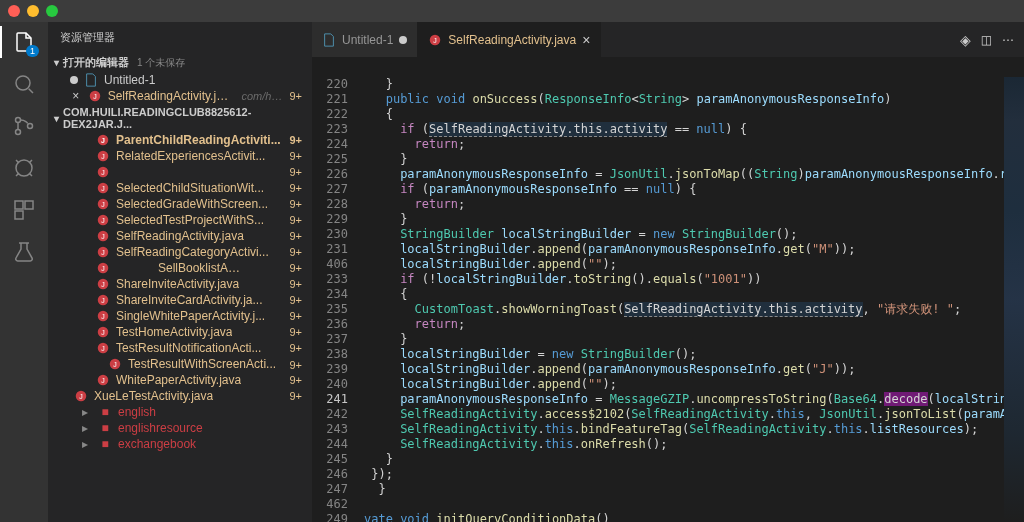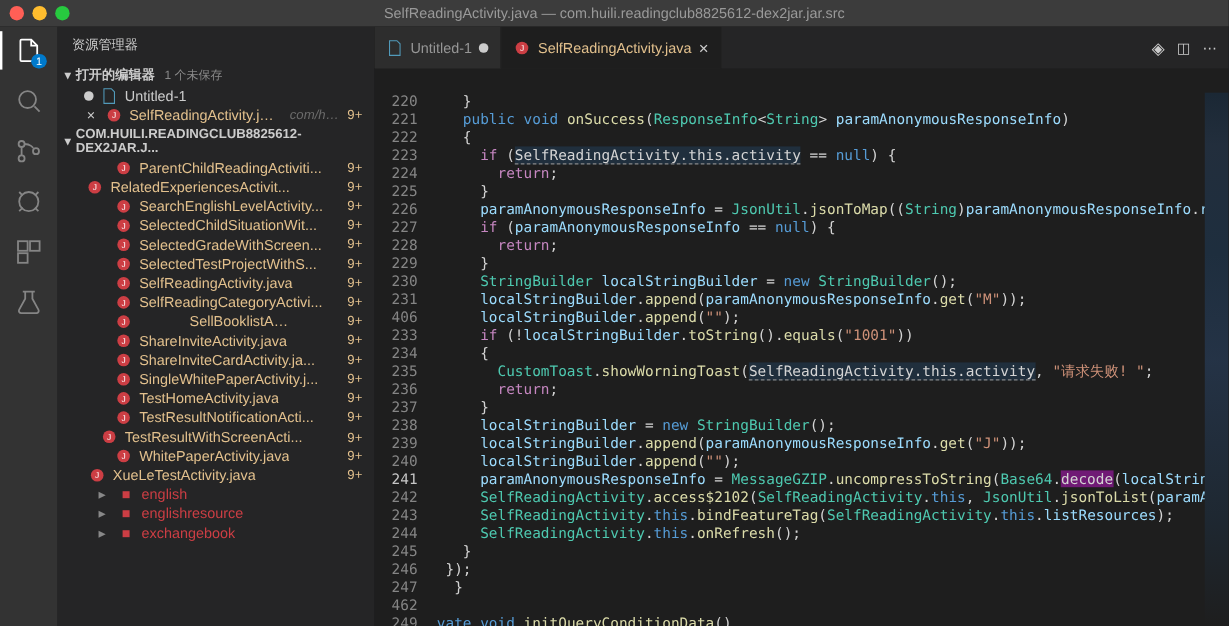--- a/index.html
+++ b/index.html
@@ -108,21 +108,20 @@
 </style>
 </head>
 <body>
 
 <div class="titlebar">
   <div class="traffic">
     <span class="tl-close"></span>
     <span class="tl-min"></span>
     <span class="tl-max"></span>
   </div>
-  <div class="titlebar-title">SelfReadingActivity.java — com.huili.readingclub8825612-dex2jar.jar.src</div>
 </div>
 
 <div class="main">
   <div class="activitybar">
     <div class="aicon active">
       <svg viewBox="0 0 24 24" fill="none" stroke="currentColor" stroke-width="1.5">
           <path d="M14 3H6a1 1 0 0 0-1 1v16a1 1 0 0 0 1 1h12a1 1 0 0 0 1-1V8l-5-5z"></path>
           <path d="M14 3v5h5"></path>
         </svg>
       <span class="badge">1</span>
@@ -189,48 +188,47 @@
           <span class="fname">SelfReadingActivity.java</span>
           <span class="fhint">com/huili</span>
           <span class="gitbadge">9+</span>
         </div>
       </div>
     <div class="section-header">
       <span class="chev">▾</span>
       <span style="overflow:hidden;text-overflow:ellipsis;">COM.HUILI.READINGCLUB8825612-DEX2JAR.J...</span>
     </div>
     <div id="project-tree" style="flex:1;overflow:hidden;">
-        <div class="file-row tree-row modified" style="padding-left: 48px;">
+        <div class="file-row tree-row modified" style="padding-left: 48px; font-weight: bold;">
           <span class="ficon java-icon">
             <svg viewBox="0 0 16 16" width="14" height="14">
               <circle cx="8" cy="8" r="6" fill="#cc3e44"></circle>
               <text x="8" y="11" text-anchor="middle" font-size="8" fill="#fff">J</text>
             </svg>
           </span>
           <span class="fname">ParentChildReadingActiviti...</span>
           <span class="gitbadge">9+</span>
         </div>
-        <div class="file-row tree-row modified" style="padding-left: 24px;">
+        <div class="file-row tree-row modified" style="padding-left: 48px;">
           <span class="ficon java-icon">
             <svg viewBox="0 0 16 16" width="14" height="14">
               <circle cx="8" cy="8" r="6" fill="#cc3e44"></circle>
               <text x="8" y="11" text-anchor="middle" font-size="8" fill="#fff">J</text>
             </svg>
           </span>
           <span class="fname">RelatedExperiencesActivit...</span>
           <span class="gitbadge">9+</span>
         </div>
         <div class="file-row tree-row modified" style="padding-left: 48px;">
           <span class="ficon java-icon">
             <svg viewBox="0 0 16 16" width="14" height="14">
               <circle cx="8" cy="8" r="6" fill="#cc3e44"></circle>
               <text x="8" y="11" text-anchor="middle" font-size="8" fill="#fff">J</text>
             </svg>
           </span>
-          <span class="fname">SearchEnglishLevelActivity...</span>
           <span class="gitbadge">9+</span>
         </div>
         <div class="file-row tree-row modified" style="padding-left: 48px;">
           <span class="ficon java-icon">
             <svg viewBox="0 0 16 16" width="14" height="14">
               <circle cx="8" cy="8" r="6" fill="#cc3e44"></circle>
               <text x="8" y="11" text-anchor="middle" font-size="8" fill="#fff">J</text>
             </svg>
           </span>
           <span class="fname">SelectedChildSituationWit...</span>
@@ -329,21 +327,21 @@
         <div class="file-row tree-row modified" style="padding-left: 48px;">
           <span class="ficon java-icon">
             <svg viewBox="0 0 16 16" width="14" height="14">
               <circle cx="8" cy="8" r="6" fill="#cc3e44"></circle>
               <text x="8" y="11" text-anchor="middle" font-size="8" fill="#fff">J</text>
             </svg>
           </span>
           <span class="fname">TestResultNotificationActi...</span>
           <span class="gitbadge">9+</span>
         </div>
-        <div class="file-row tree-row modified" style="padding-left: 36px; align-items: flex-end;">
+        <div class="file-row tree-row modified" style="padding-left: 60px; align-items: flex-end;">
           <span class="ficon java-icon">
             <svg viewBox="0 0 16 16" width="14" height="14">
               <circle cx="8" cy="8" r="6" fill="#cc3e44"></circle>
               <text x="8" y="11" text-anchor="middle" font-size="8" fill="#fff">J</text>
             </svg>
           </span>
           <span class="fname">TestResultWithScreenActi...</span>
           <span class="gitbadge">9+</span>
         </div>
         <div class="file-row tree-row modified" style="padding-left: 48px;">

